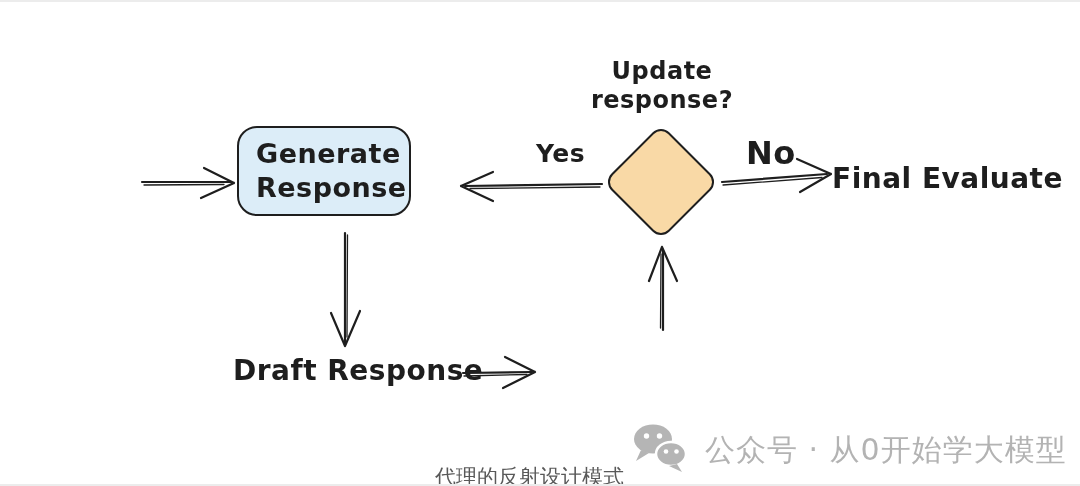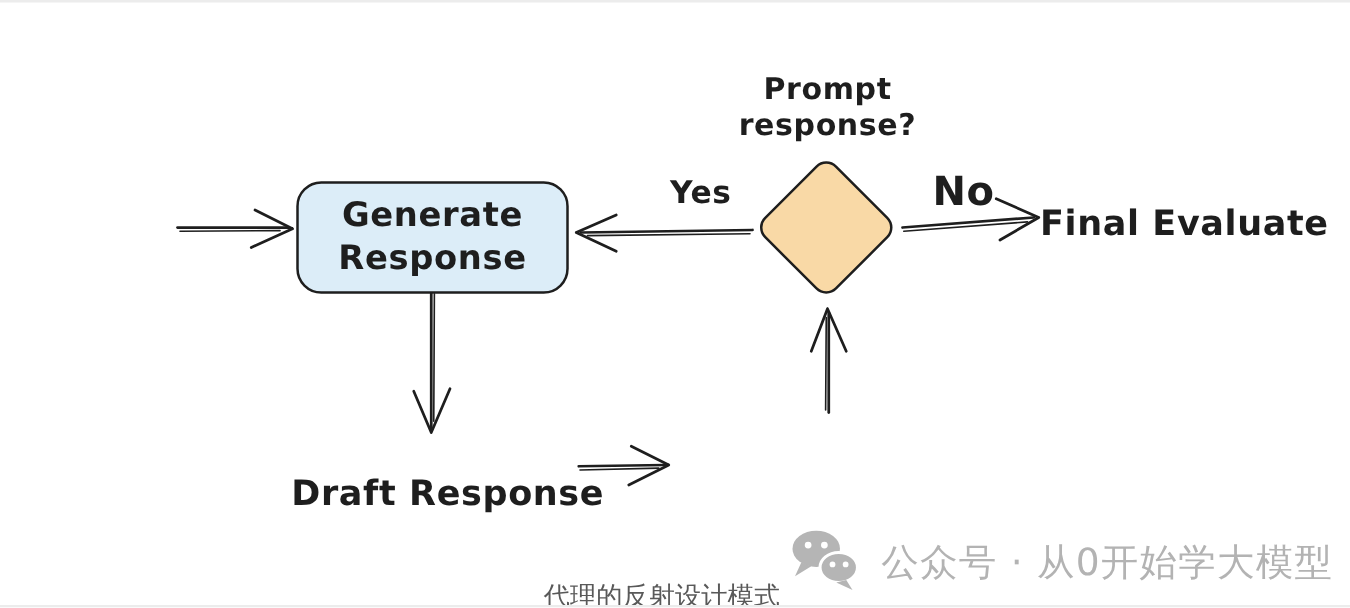--- a/index.html
+++ b/index.html
@@ -28,35 +28,35 @@
     display:flex;align-items:center;justify-content:center;
     text-align:center;
     color:var(--text, #1e1e1e);
     font-weight:600;
     font-size:27px;
     line-height:1.25;
     letter-spacing:0.5px;
     box-sizing:border-box;
   }
   .node .inner{width:80%;}
-  #node-generate{left:237px;top:143px;width:218px;height:90px;}
+  #node-generate{left:237px;top:124px;width:174px;height:90px;}
   #node-evaluate{left:538px;top:331px;width:237px;height:81px;}
   .diamond{
     position:absolute;
     left:620px;top:139px;
     width:82px;height:82px;
     background:var(--decision-fill, #f9d9a6);
     border:2.5px solid var(--stroke, #1e1e1e);
     border-radius:12px;
     transform:rotate(45deg);
     box-sizing:border-box;
   }
   #lbl-prompt{left:33px;top:162px;font-size:28px;}
   #lbl-final{left:832px;top:160px;font-size:28px;}
-  #lbl-draft{left:233px;top:352px;font-size:28px;margin-top:24px;}
+  #lbl-draft{left:233px;top:352px;font-size:28px;}
   #lbl-yes{left:536px;top:137px;font-size:25px;}
   #lbl-no{left:746px;top:132px;font-size:32px;}
   #lbl-update{
     left:588px;top:55px;width:148px;
     font-size:24px;line-height:1.2;
     text-align:center;white-space:normal;
   }
   svg.wires{position:absolute;left:0;top:0;pointer-events:none;}
   svg.wires path{
     fill:none;
@@ -127,21 +127,21 @@
     </g>
   </svg>
 
   <div class="node" id="node-generate">
     <div class="inner">Generate Response</div>
   </div>
 
 
   <div class="diamond"></div>
 
-  <div class="lbl" id="lbl-update">Prompt response?</div>
+  <div class="lbl" id="lbl-update">Update response?</div>
   <div class="lbl" id="lbl-final">Final Evaluate</div>
   <div class="lbl" id="lbl-draft">Draft Response</div>
   <div class="lbl" id="lbl-yes">Yes</div>
   <div class="lbl" id="lbl-no">No</div>
 
   <div class="footer-caption">代理的反射设计模式</div>
 
   <div class="wechat">
     <span>
       <svg width="58" height="48" viewBox="0 0 58 48">

